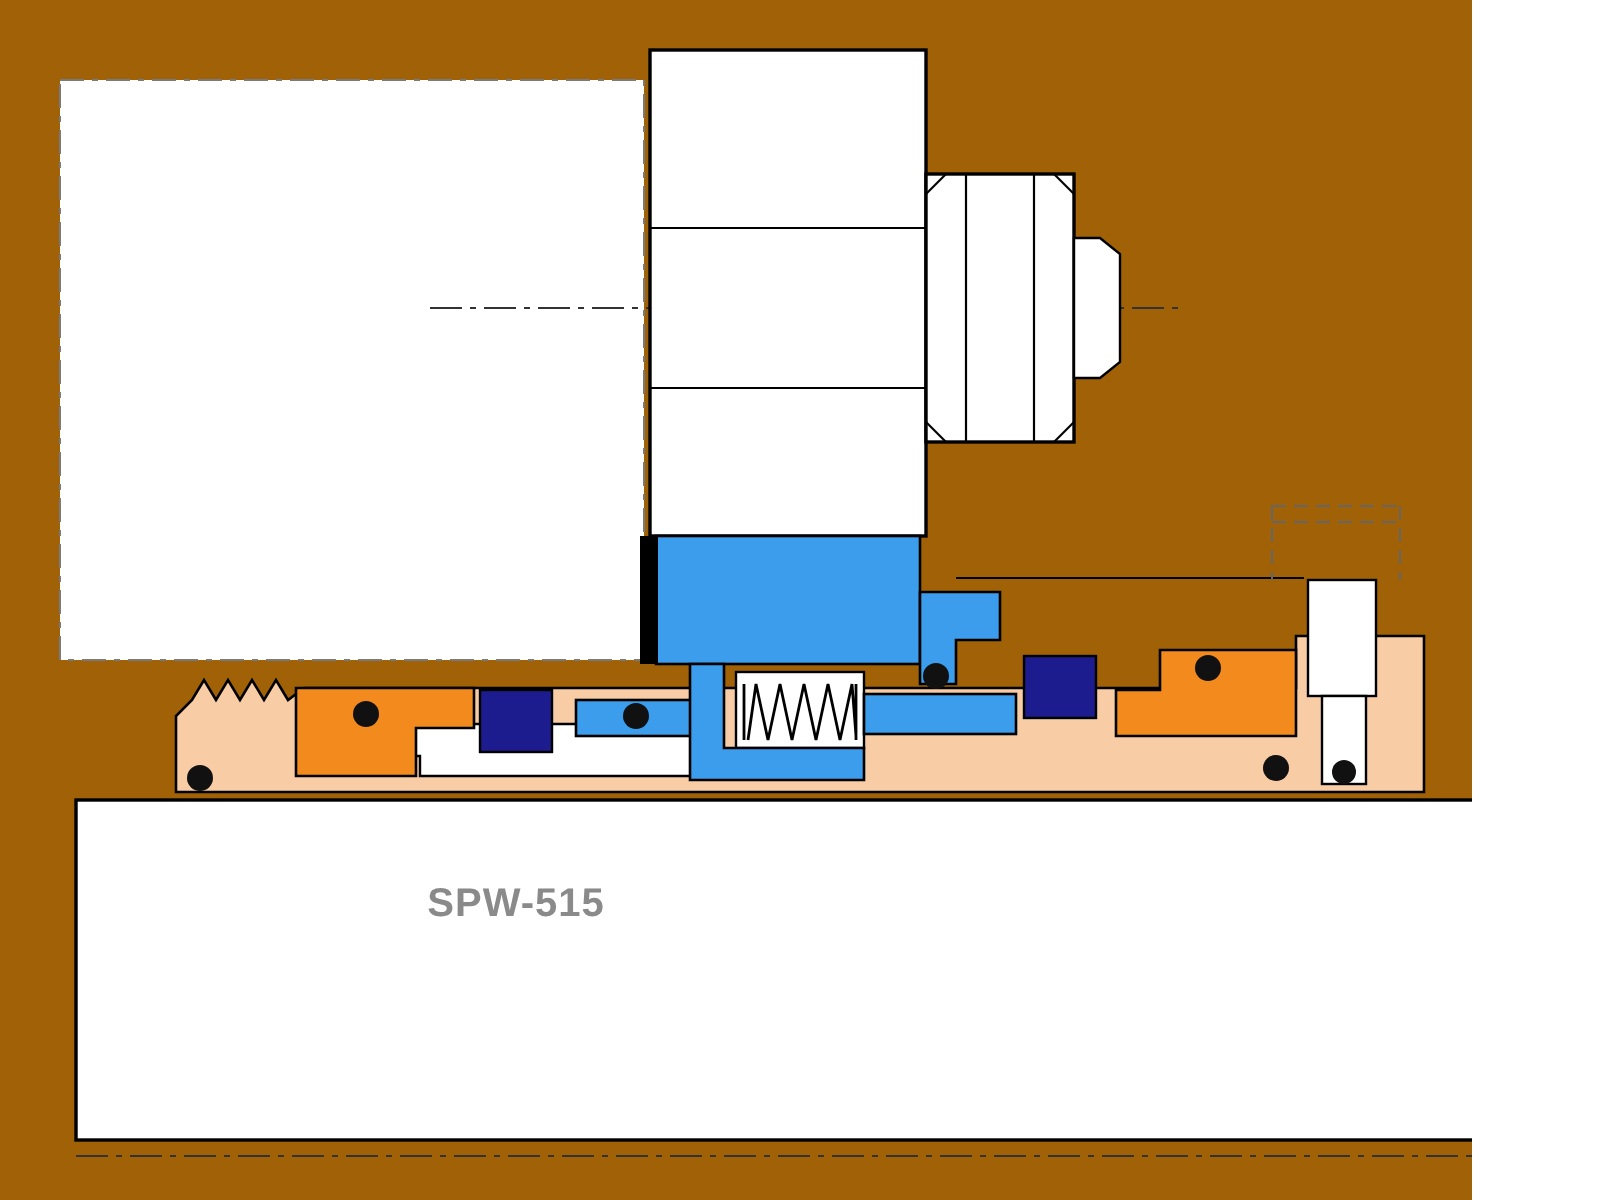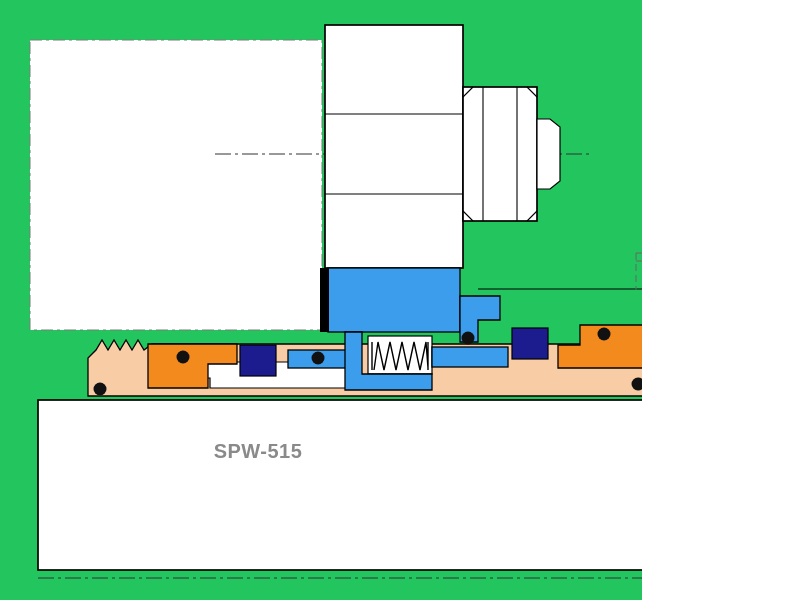--- a/index.html
+++ b/index.html
@@ -1,16 +1,16 @@
 <!DOCTYPE html>
 <html style="--blue: #3B9DEC; --navy: #1C1C8F; --orange: #F28A1E; --tan: #F8CDA6; --outline: #000000; --label_gray: #8A8A8A; --dash_gray: #7A7A7A;"><head>
 <meta charset="utf-8">
 <style>
   html,body{margin:0;padding:0;background:#fff;}
-  .stage{position:relative;width:642px;height:600px;background:#22c55e;overflow:hidden;
+  .stage{position:relative;width:736px;height:600px;background:#a16207;overflow:hidden;
          font-family:"Liberation Sans",sans-serif;}
   svg{display:block;}
   .tan        {fill:var(--tan);stroke:#000;stroke-width:1.3;}
   .orange     {fill:var(--orange);stroke:#000;stroke-width:1.3;}
   .blue       {fill:var(--blue);stroke:#000;stroke-width:1.3;}
   .navy       {fill:var(--navy);stroke:#000;stroke-width:1.2;}
   .white-part {fill:#fff;stroke:#000;stroke-width:1.2;}
   .block      {fill:#fff;stroke:#000;stroke-width:1.7;}
   .thin       {stroke:#000;stroke-width:1.1;fill:none;}
   .springln   {stroke:#000;stroke-width:1.4;fill:none;stroke-linejoin:miter;}

